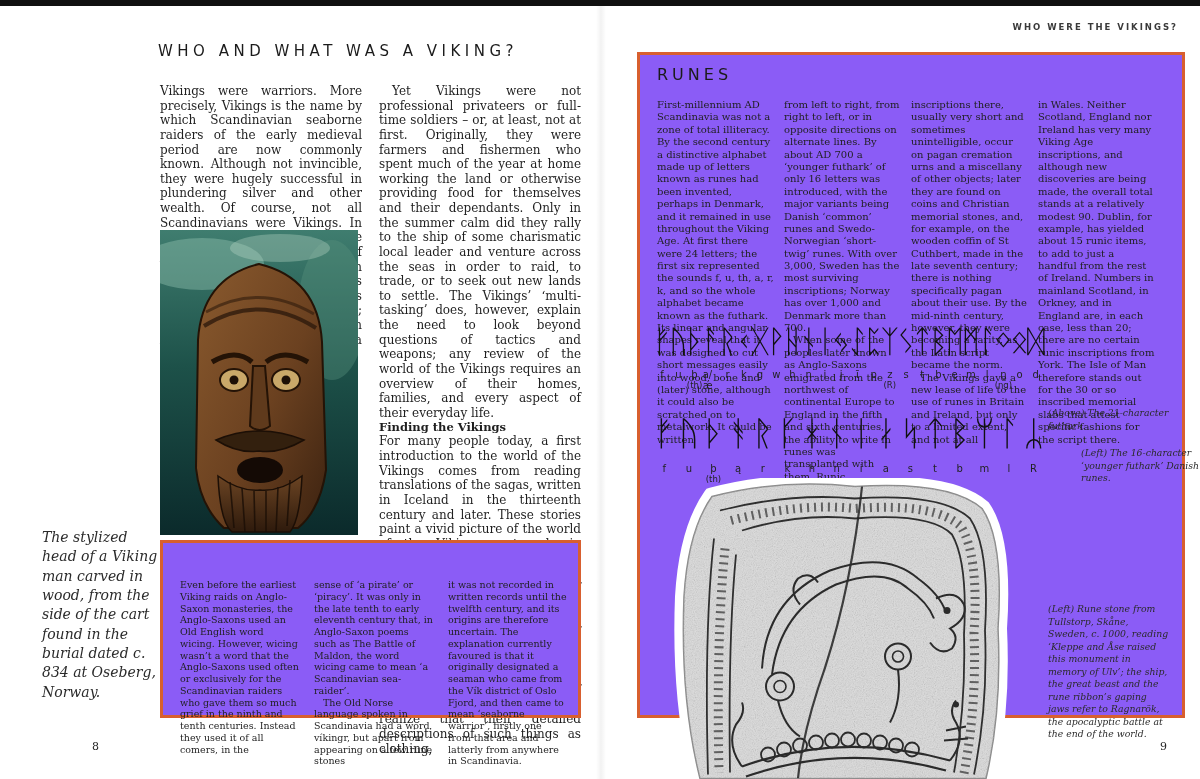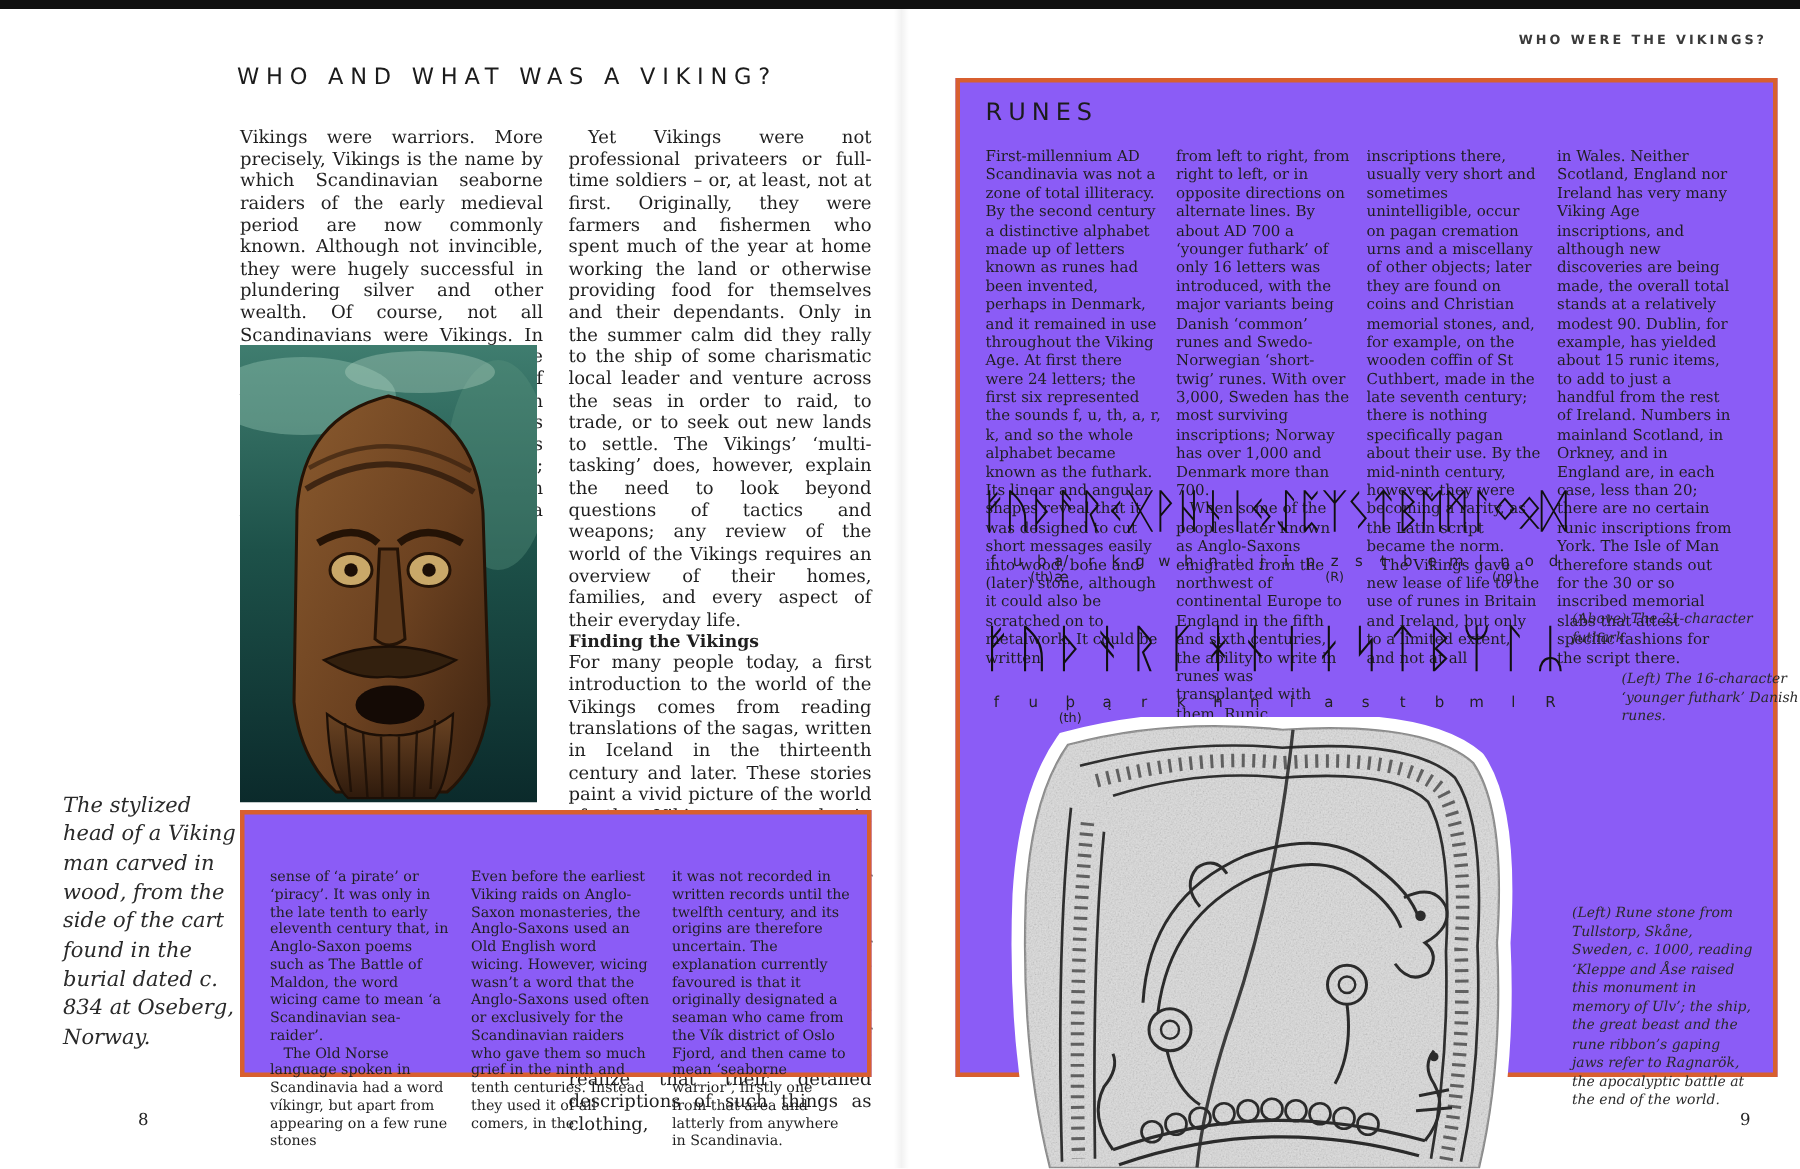--- a/index.html
+++ b/index.html
@@ -135,25 +135,25 @@
       <path d="M118,257 L116,302"></path>
       <path d="M130,250 L127,296"></path>
   </g>
 </svg>
 
 <p class="photo-caption">The stylized head of a Viking man carved in wood, from the side of the cart found in the burial dated c. 834 at Oseberg, Norway.</p>
 
 <div class="box meaning-box">
   <div class="meaning-cols">
     <div class="meaning-col">
+      <p>Even before the earliest Viking raids on Anglo-Saxon monasteries, the Anglo-Saxons used an Old English word wicing. However, wicing wasn’t a word that the Anglo-Saxons used often or exclusively for the Scandinavian raiders who gave them so much grief in the ninth and tenth centuries. Instead they used it of all comers, in the</p>
+    </div>
+    <div class="meaning-col">
       <p>sense of ‘a pirate’ or ‘piracy’. It was only in the late tenth to early eleventh century that, in Anglo-Saxon poems such as The Battle of Maldon, the word wicing came to mean ‘a Scandinavian sea-raider’.</p>
       <p class="indent">The Old Norse language spoken in Scandinavia had a word víkingr, but apart from appearing on a few rune stones</p>
-    </div>
-    <div class="meaning-col">
-      <p>Even before the earliest Viking raids on Anglo-Saxon monasteries, the Anglo-Saxons used an Old English word wicing. However, wicing wasn’t a word that the Anglo-Saxons used often or exclusively for the Scandinavian raiders who gave them so much grief in the ninth and tenth centuries. Instead they used it of all comers, in the</p>
     </div>
     <div class="meaning-col">
       <p>it was not recorded in written records until the twelfth century, and its origins are therefore uncertain. The explanation currently favoured is that it originally designated a seaman who came from the Vík district of Oslo Fjord, and then came to mean ‘seaborne warrior’, firstly one from that area and latterly from anywhere in Scandinavia.</p>
     </div>
   </div>
 </div>
 
 <div class="pagenum pagenum-left">8</div>
 
 <div class="running-head">WHO WERE THE VIKINGS?</div>

